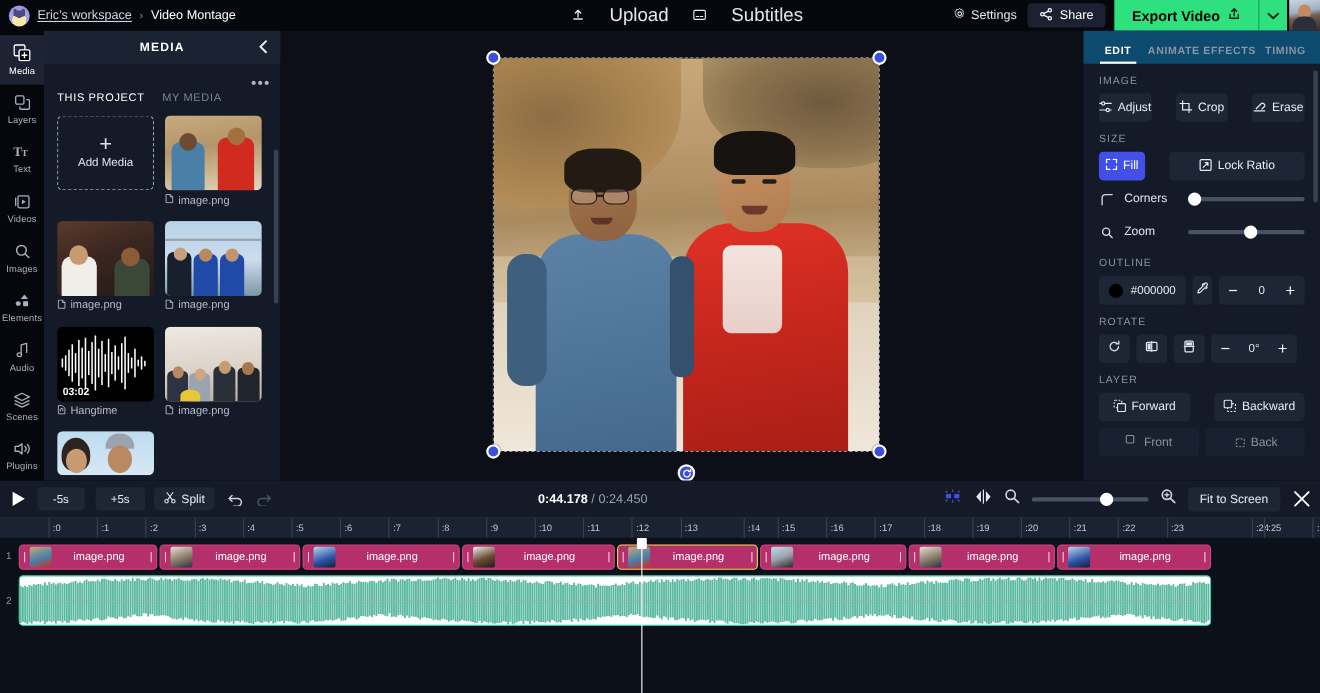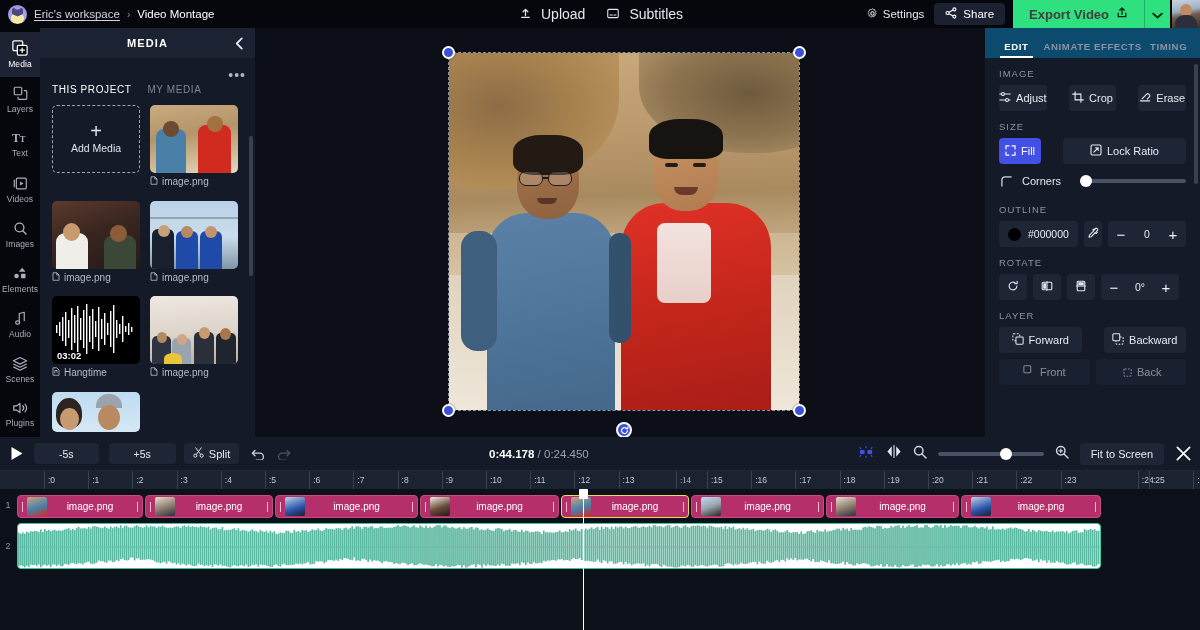--- a/index.html
+++ b/index.html
@@ -34,39 +34,39 @@
     text-underline-offset: 2px; cursor: pointer; white-space: nowrap;
   }
   .crumb-sep { font-size: 10px; color: #8a90a0; }
   .proj-name { font-size: 11.5px; color: #fff; white-space: nowrap; }
 
   .tb-center {
     position: absolute; left: 520px; top: 0; height: 28px;
     display: flex; align-items: center; gap: 22px;
   }
   .tb-item {
-    display: flex; align-items: flex-end; gap: 10px;
-    font-size: 14px; color: #e3e7ef; cursor: pointer;
+    display: flex; align-items: flex-end; gap: 23px;
+    font-size: 17px; color: #e3e7ef; cursor: pointer;
   }
   .tb-right {
     position: absolute; right: 0; top: 0; height: 28px;
     display: flex; align-items: center; gap: 0; justify-content: flex-end;
   }
   .settings-btn {
     display: flex; align-items: center; gap: 5px;
     font-size: 11.5px; color: #e3e7ef; cursor: pointer; margin-right: 10px;
   }
   .share-btn {
     display: flex; align-items: center; gap: 6px;
     background: #1b2130; border-radius: 4px; height: 22px;
     padding: 0 11px; font-size: 11.5px; color: #fff; cursor: pointer;
   }
   .export-group { display: flex; align-items: center; margin-left: 8px; height: 28px; }
   .export-btn {
-    background: #2ee07e; color: #404040; font-weight: bold; font-size: 13px;
+    background: #2ee07e; color: #000000; font-weight: bold; font-size: 13px;
     height: 28px; display: flex; align-items: center; gap: 7px;
     padding: 0 16px; cursor: pointer;
   }
   .export-caret {
     background: #2ee07e; height: 28px; width: 26px; cursor: pointer;
     display: flex; align-items: center; justify-content: center;
     border-left: 1px solid #17b35e; color: #06230f;
   }
   .user-av {
     width: 28px; height: 28px; margin-left: 2px; flex: none;
@@ -260,21 +260,21 @@
   .cut-row { display: flex; gap: 6px; margin-top: 6px; opacity: .55; }
 
   
   .tl { position: absolute; left: 0; top: 437px; width: 1200px; height: 193px; background: #0c1019; }
   .tl-bar {
     height: 33px; background: #141a27; display: flex; align-items: center;
     position: relative;
   }
   .play-btn { margin-left: 10px; cursor: pointer; display: flex; }
   .skip-btn {
-    margin-left: 10px; height: 21px; padding: 0 25px; border-radius: 4px;
+    margin-left: 10px; height: 21px; padding: 0 14px; border-radius: 4px;
     background: #1e2636; font-size: 10.5px; color: #e6eaf2; cursor: pointer;
     display: flex; align-items: center;
   }
   .split-btn {
     margin-left: 8px; height: 21px; padding: 0 9px; border-radius: 4px;
     background: #1e2636; font-size: 11px; color: #e6eaf2; cursor: pointer;
     display: flex; align-items: center; gap: 5px;
   }
   .icn-btn { margin-left: 12px; cursor: pointer; color: #cdd3df; display: flex; }
   .time-disp {
@@ -778,20 +778,32 @@
           <svg width="11" height="11" viewBox="0 0 12 12" fill="none" stroke="#cfd5e1" stroke-width="1.4">
             <path d="M1 11V4.2A3.2 3.2 0 014.2 1H11" stroke-linecap="round"></path>
           </svg>
         </span>
         <span class="sl-lbl">Corners</span>
         <div class="track">
           <div class="knob" style="left:0"></div>
         </div>
       </div>
 
+      <div class="slider-row">
+        <span class="sl-ico">
+          <svg width="11" height="11" viewBox="0 0 12 12" fill="none" stroke="#cfd5e1" stroke-width="1.4">
+            <circle cx="5" cy="5" r="3.5"></circle>
+              <path d="M7.7 7.7L11 11" stroke-linecap="round"></path>
+          </svg>
+        </span>
+        <span class="sl-lbl">Zoom</span>
+        <div class="track">
+          <div class="knob" style="left:48%"></div>
+        </div>
+      </div>
 
       <div class="sec-lbl">OUTLINE</div>
       <div class="outline-row">
         <div class="color-box">
           <span class="swatch"></span>
           <span class="hexv">#000000</span>
         </div>
         <div class="sq-btn">
           <span>
             <svg width="12" height="12" viewBox="0 0 14 14" fill="none" stroke="#dfe4ee" stroke-width="1.3">

